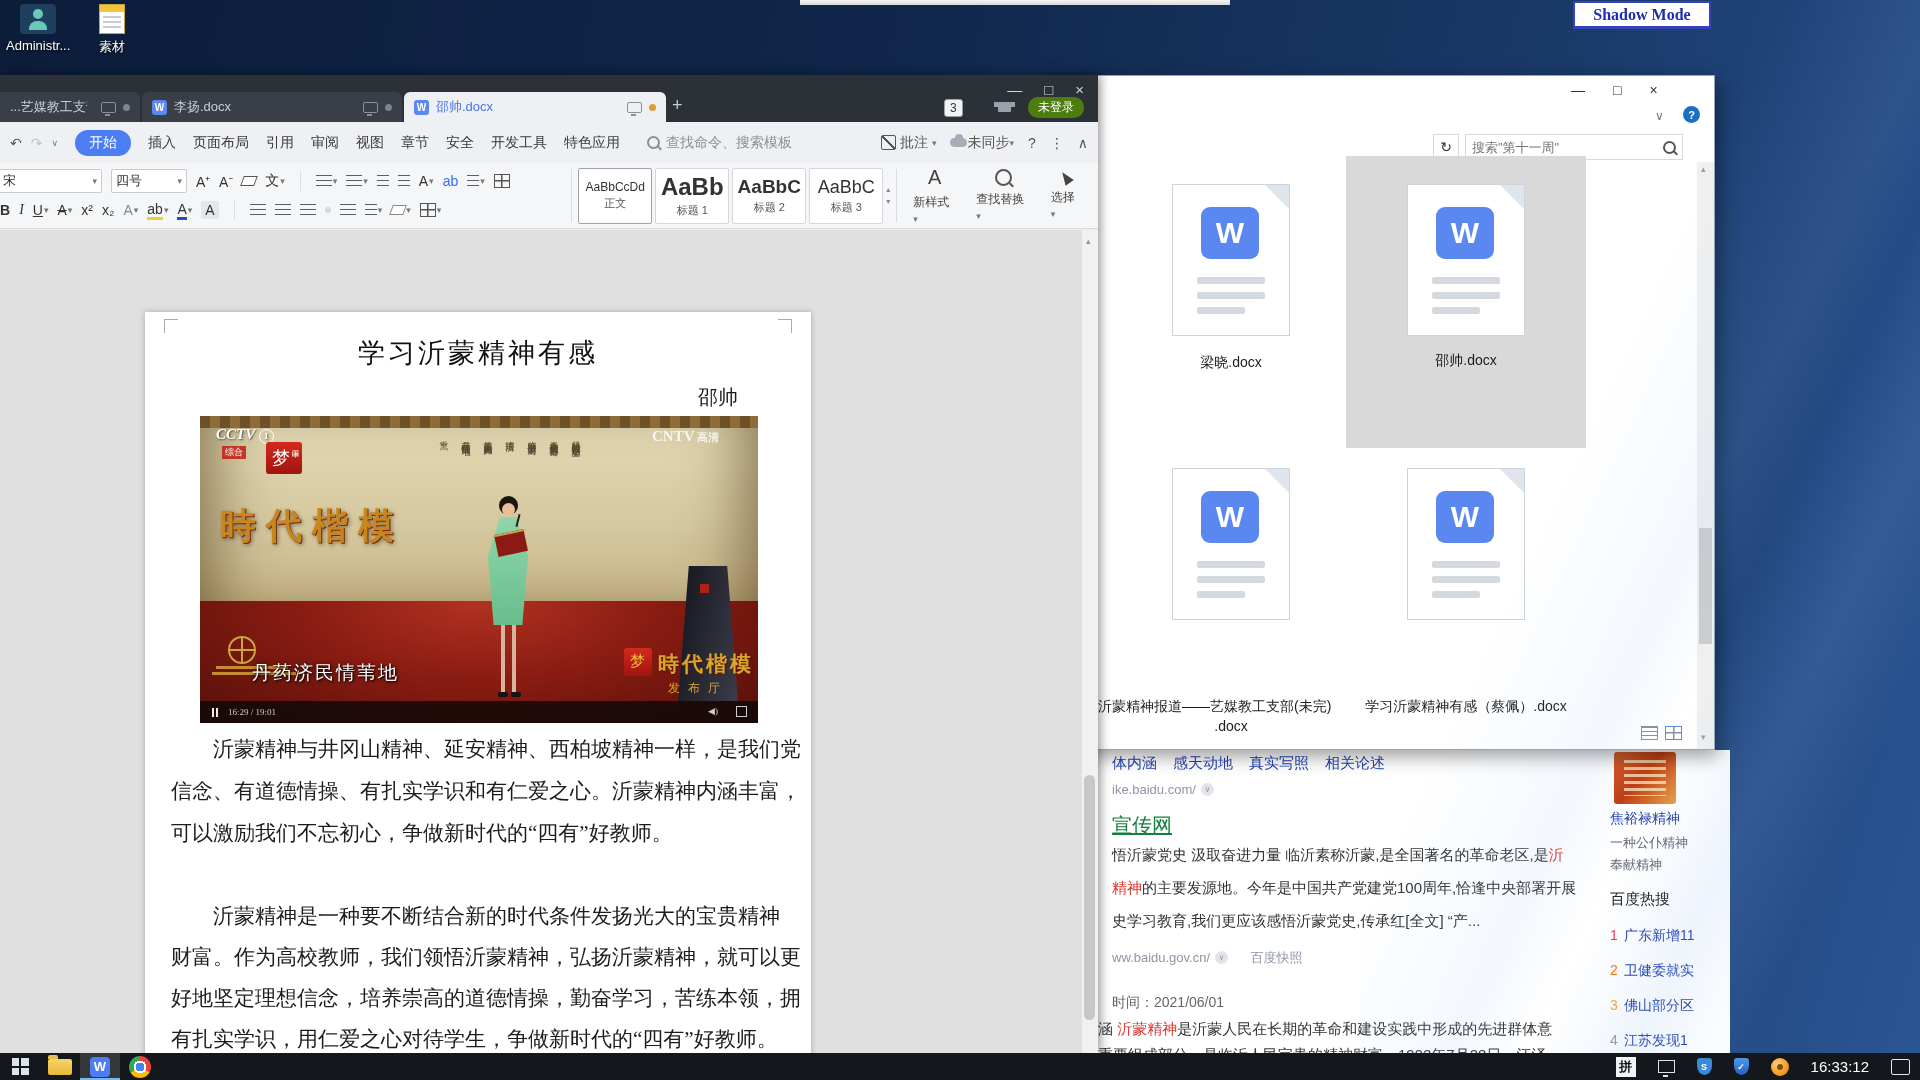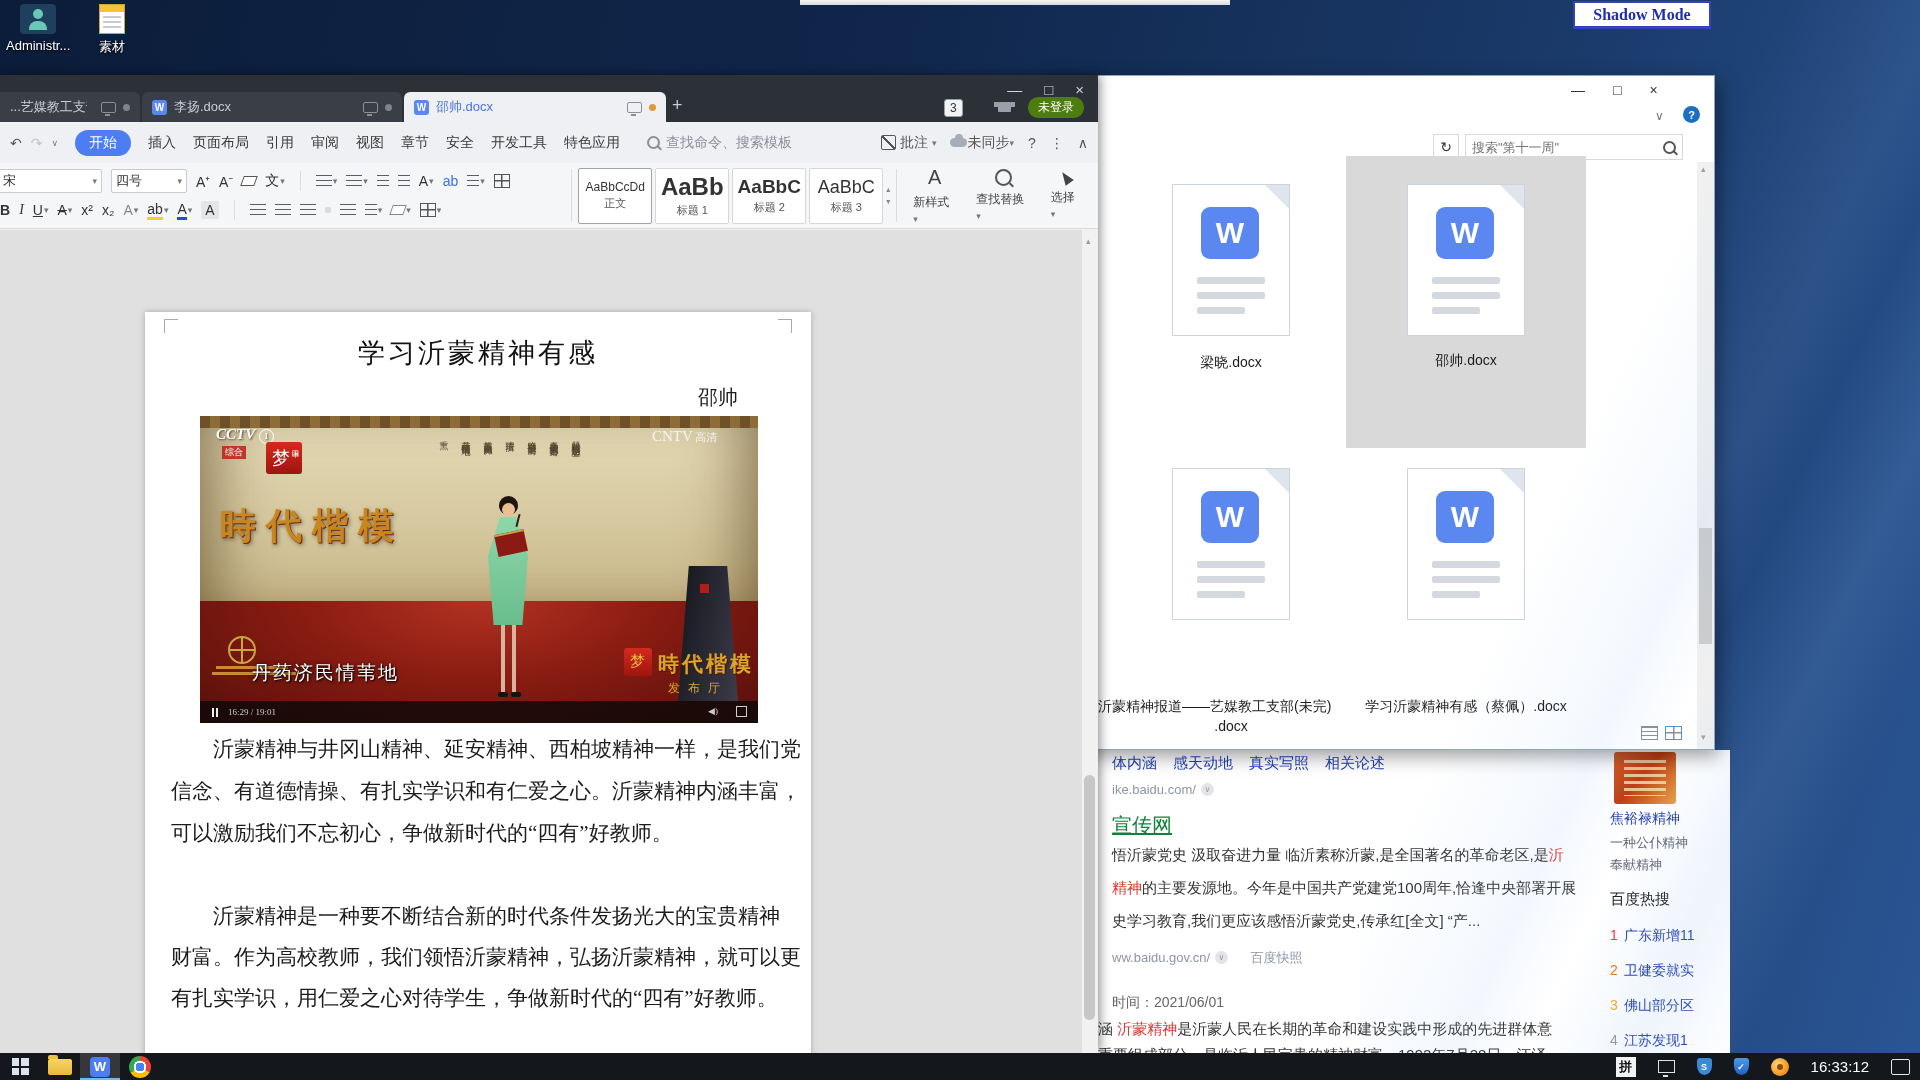--- a/index.html
+++ b/index.html
@@ -93,21 +93,21 @@
   .v-caltitle{font-family:"Liberation Serif",serif;font-weight:bold;font-size:36px;letter-spacing:10px;
     color:#c8861f;text-shadow:1px 1px 0 #7a2a08,2px 2px 4px rgba(0,0,0,.45);}
   .v-cols{writing-mode:vertical-rl;font-size:9px;color:#55452f;letter-spacing:1px;line-height:13px;}
   .v-cols div{margin-left:9px;}
   .v-cctv{color:#fff;font-weight:bold;font-style:italic;font-size:15px;text-shadow:1px 1px 2px rgba(0,0,0,.6);}
   .v-one{border:1.5px solid #fff;border-radius:50%;width:13px;height:13px;display:inline-flex;
     align-items:center;justify-content:center;font-size:9px;color:#fff;font-style:normal;}
   .v-zh{background:rgba(190,30,20,.85);color:#fff;font-size:9px;padding:0 3px;}
   .v-dream{background:linear-gradient(#d42a1e,#a01410);border-radius:3px;color:#fff;
     font-family:"Liberation Serif",serif;}
-  .v-cntv{color:rgba(255,255,255,.8);font-weight:normal;font-size:15px;}
+  .v-cntv{color:rgba(255,255,255,.8);font-weight:bold;font-size:15px;}
   .v-sub{color:#fff;font-size:19px;letter-spacing:2px;text-shadow:1px 1px 2px #000,0 0 4px rgba(0,0,0,.7);}
   .v-corner-t{color:#d8a62a;font-weight:bold;font-size:21px;letter-spacing:3px;
     font-family:"Liberation Serif",serif;text-shadow:1px 1px 1px #5a1206;}
   .v-corner-s{color:#d8a62a;font-size:12px;letter-spacing:8px;}
   .v-bar{left:0;top:285px;width:558px;height:22px;background:rgba(8,8,8,.78);color:#ccc;font-size:9px;}
   .pausebars{width:2px;height:9px;background:#eee;box-shadow:4px 0 0 #eee;}
   .fsq{width:9px;height:9px;border:1.5px solid #ccc;}
   .emblem{width:24px;height:24px;border:2px solid #caa63e;border-radius:50%;
     background:linear-gradient(#caa63e,#caa63e) center/100% 2px no-repeat,linear-gradient(90deg,#caa63e,#caa63e) center/2px 100% no-repeat;}
   .goldbar{height:3px;background:rgba(220,170,60,.8);}
@@ -558,20 +558,21 @@
         </div>
 
         <div class="a" style="left:26px;top:416px;width:630px;">
           <div class="docline" style="text-indent:42px;">沂蒙精神与井冈山精神、延安精神、西柏坡精神一样，是我们党</div>
           <div class="docline">信念、有道德情操、有扎实学识和有仁爱之心。沂蒙精神内涵丰富，</div>
           <div class="docline">可以激励我们不忘初心，争做新时代的“四有”好教师。</div>
         </div>
         <div class="a" style="left:26px;top:584px;width:630px;">
           <div class="docline" style="text-indent:42px;line-height:41px;">沂蒙精神是一种要不断结合新的时代条件发扬光大的宝贵精神</div>
           <div class="docline" style="line-height:41px;">财富。作为高校教师，我们领悟沂蒙精神，弘扬沂蒙精神，就可以更</div>
+          <div class="docline" style="line-height:41px;">好地坚定理想信念，培养崇高的道德情操，勤奋学习，苦练本领，拥</div>
           <div class="docline" style="line-height:41px;">有扎实学识，用仁爱之心对待学生，争做新时代的“四有”好教师。</div>
         </div>
       </div>
     </div>
 
     <div class="wps-scroll a">
       <div class="a" style="left:4px;top:6px;color:#999;font-size:9px;">▴</div>
       <div class="wps-thumb a" style="top:545px;height:245px;"></div>
     </div>
   </div>

